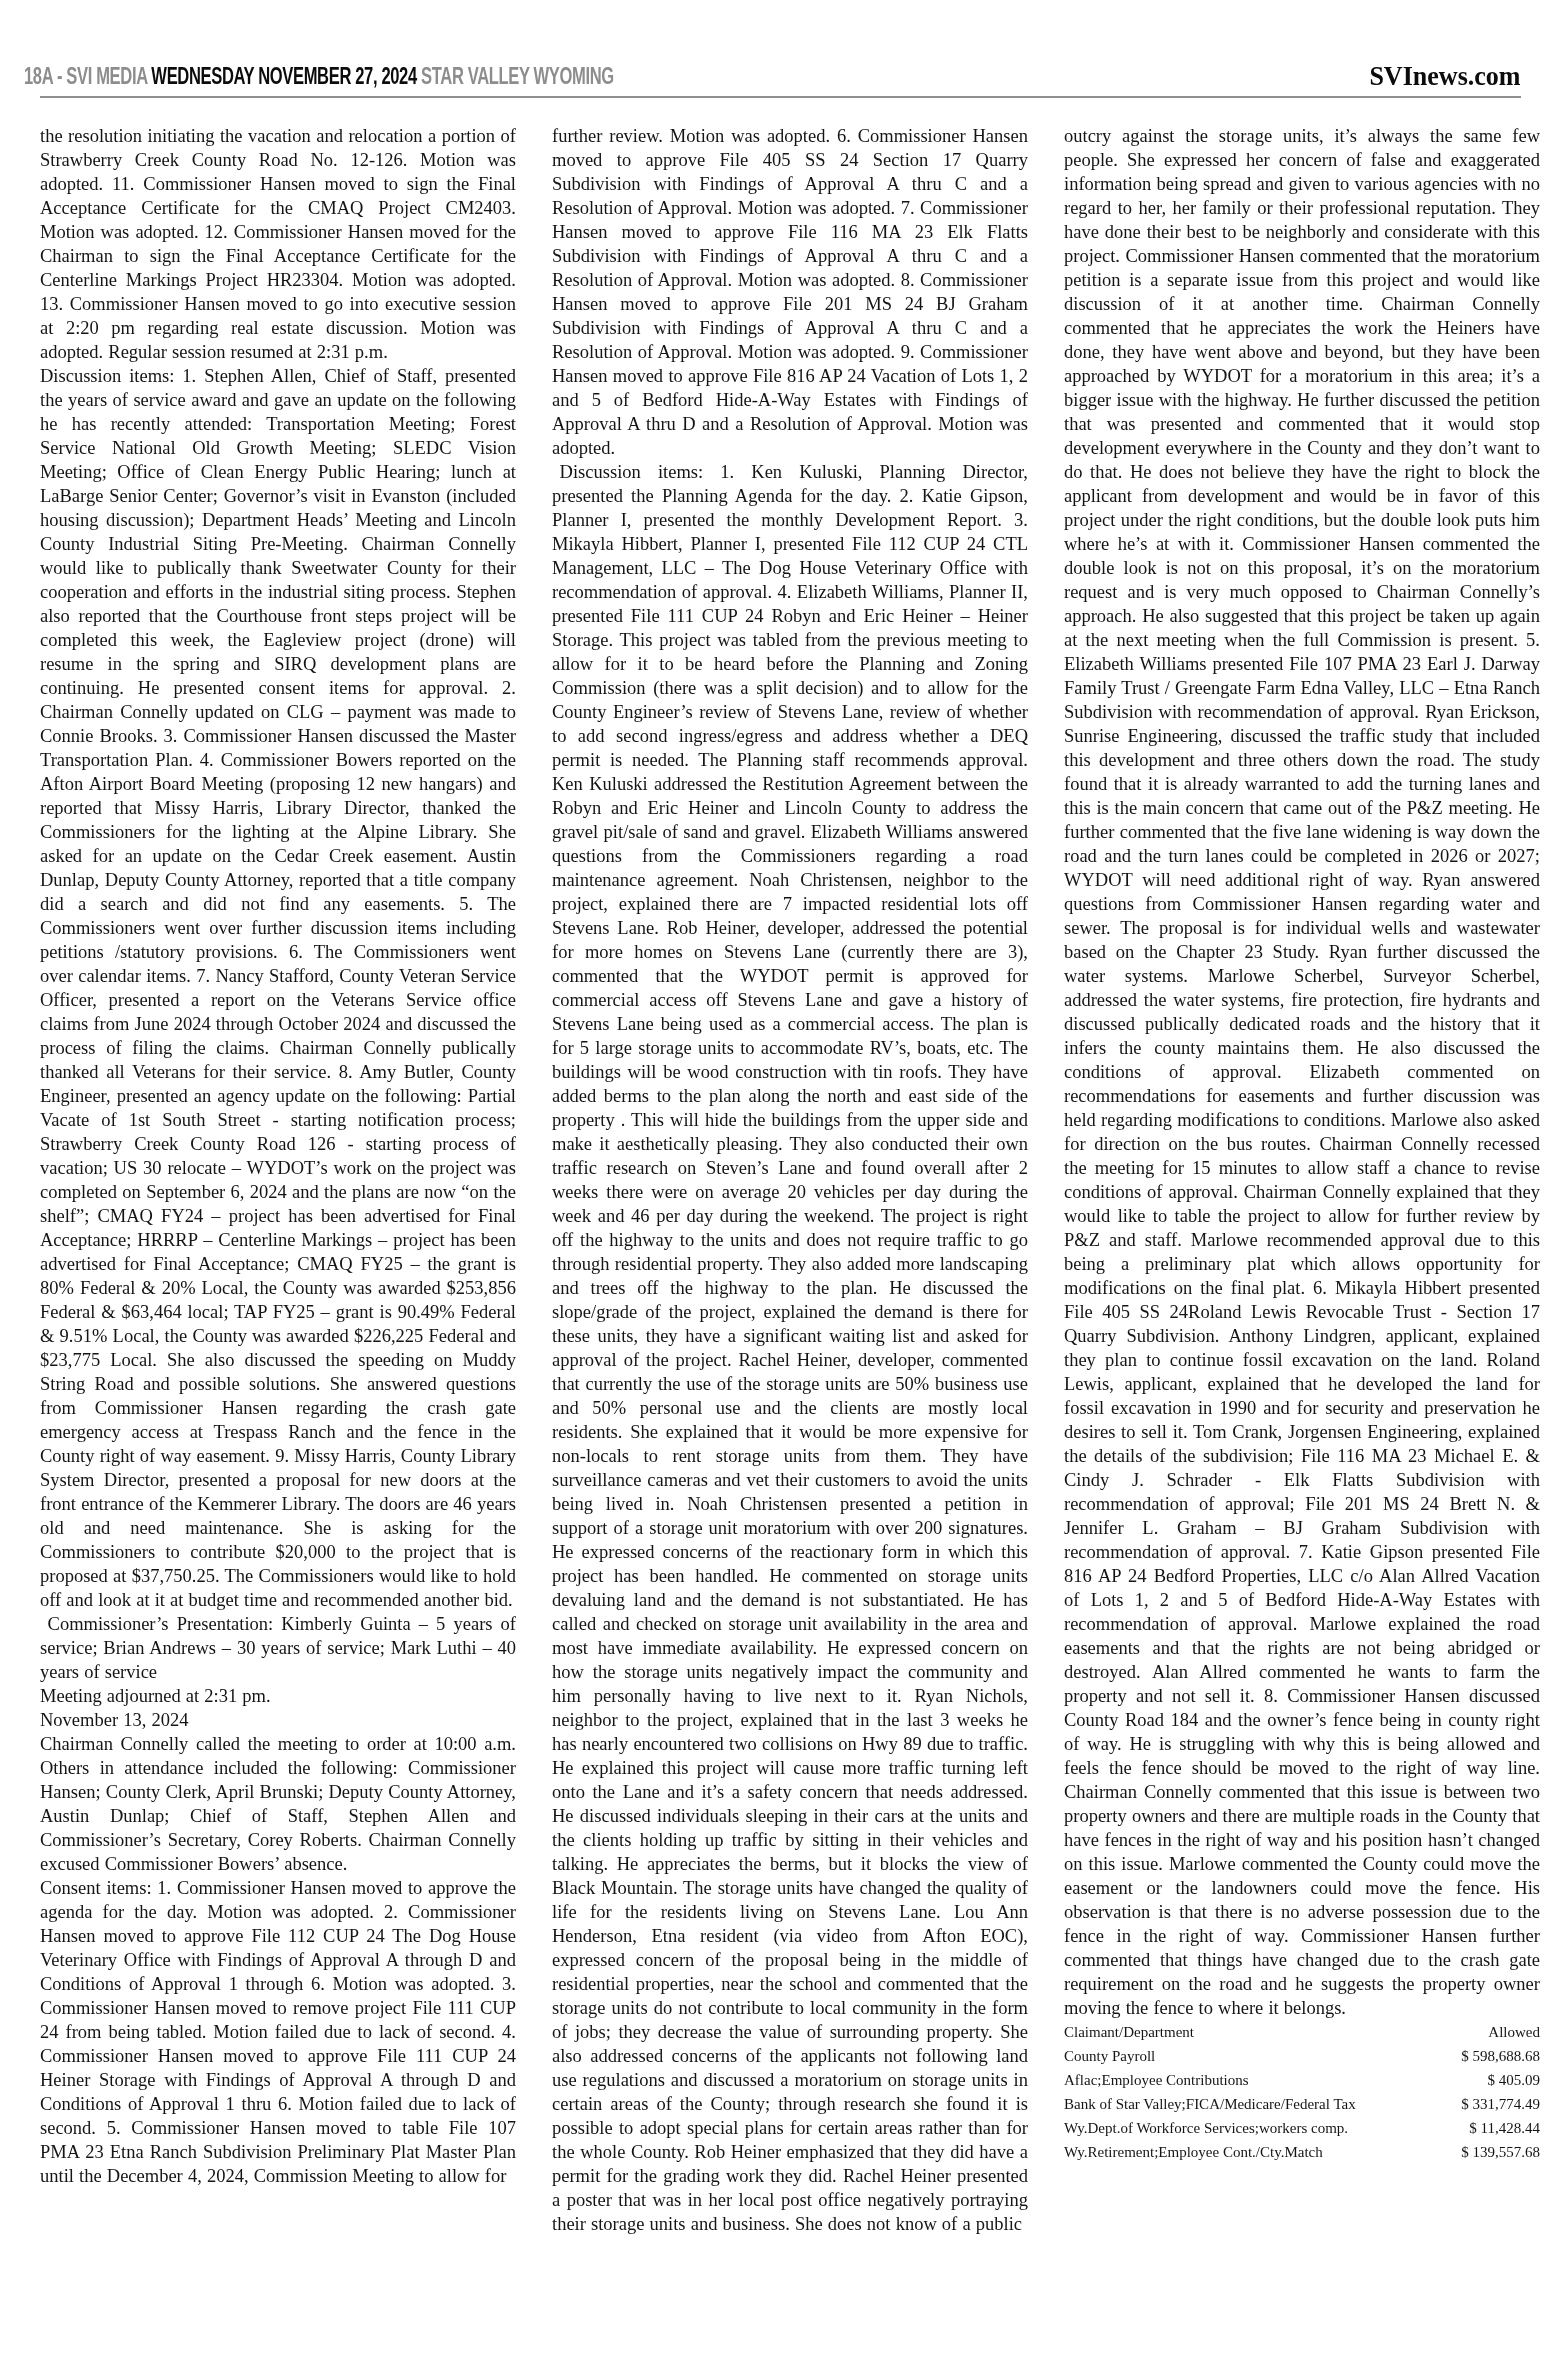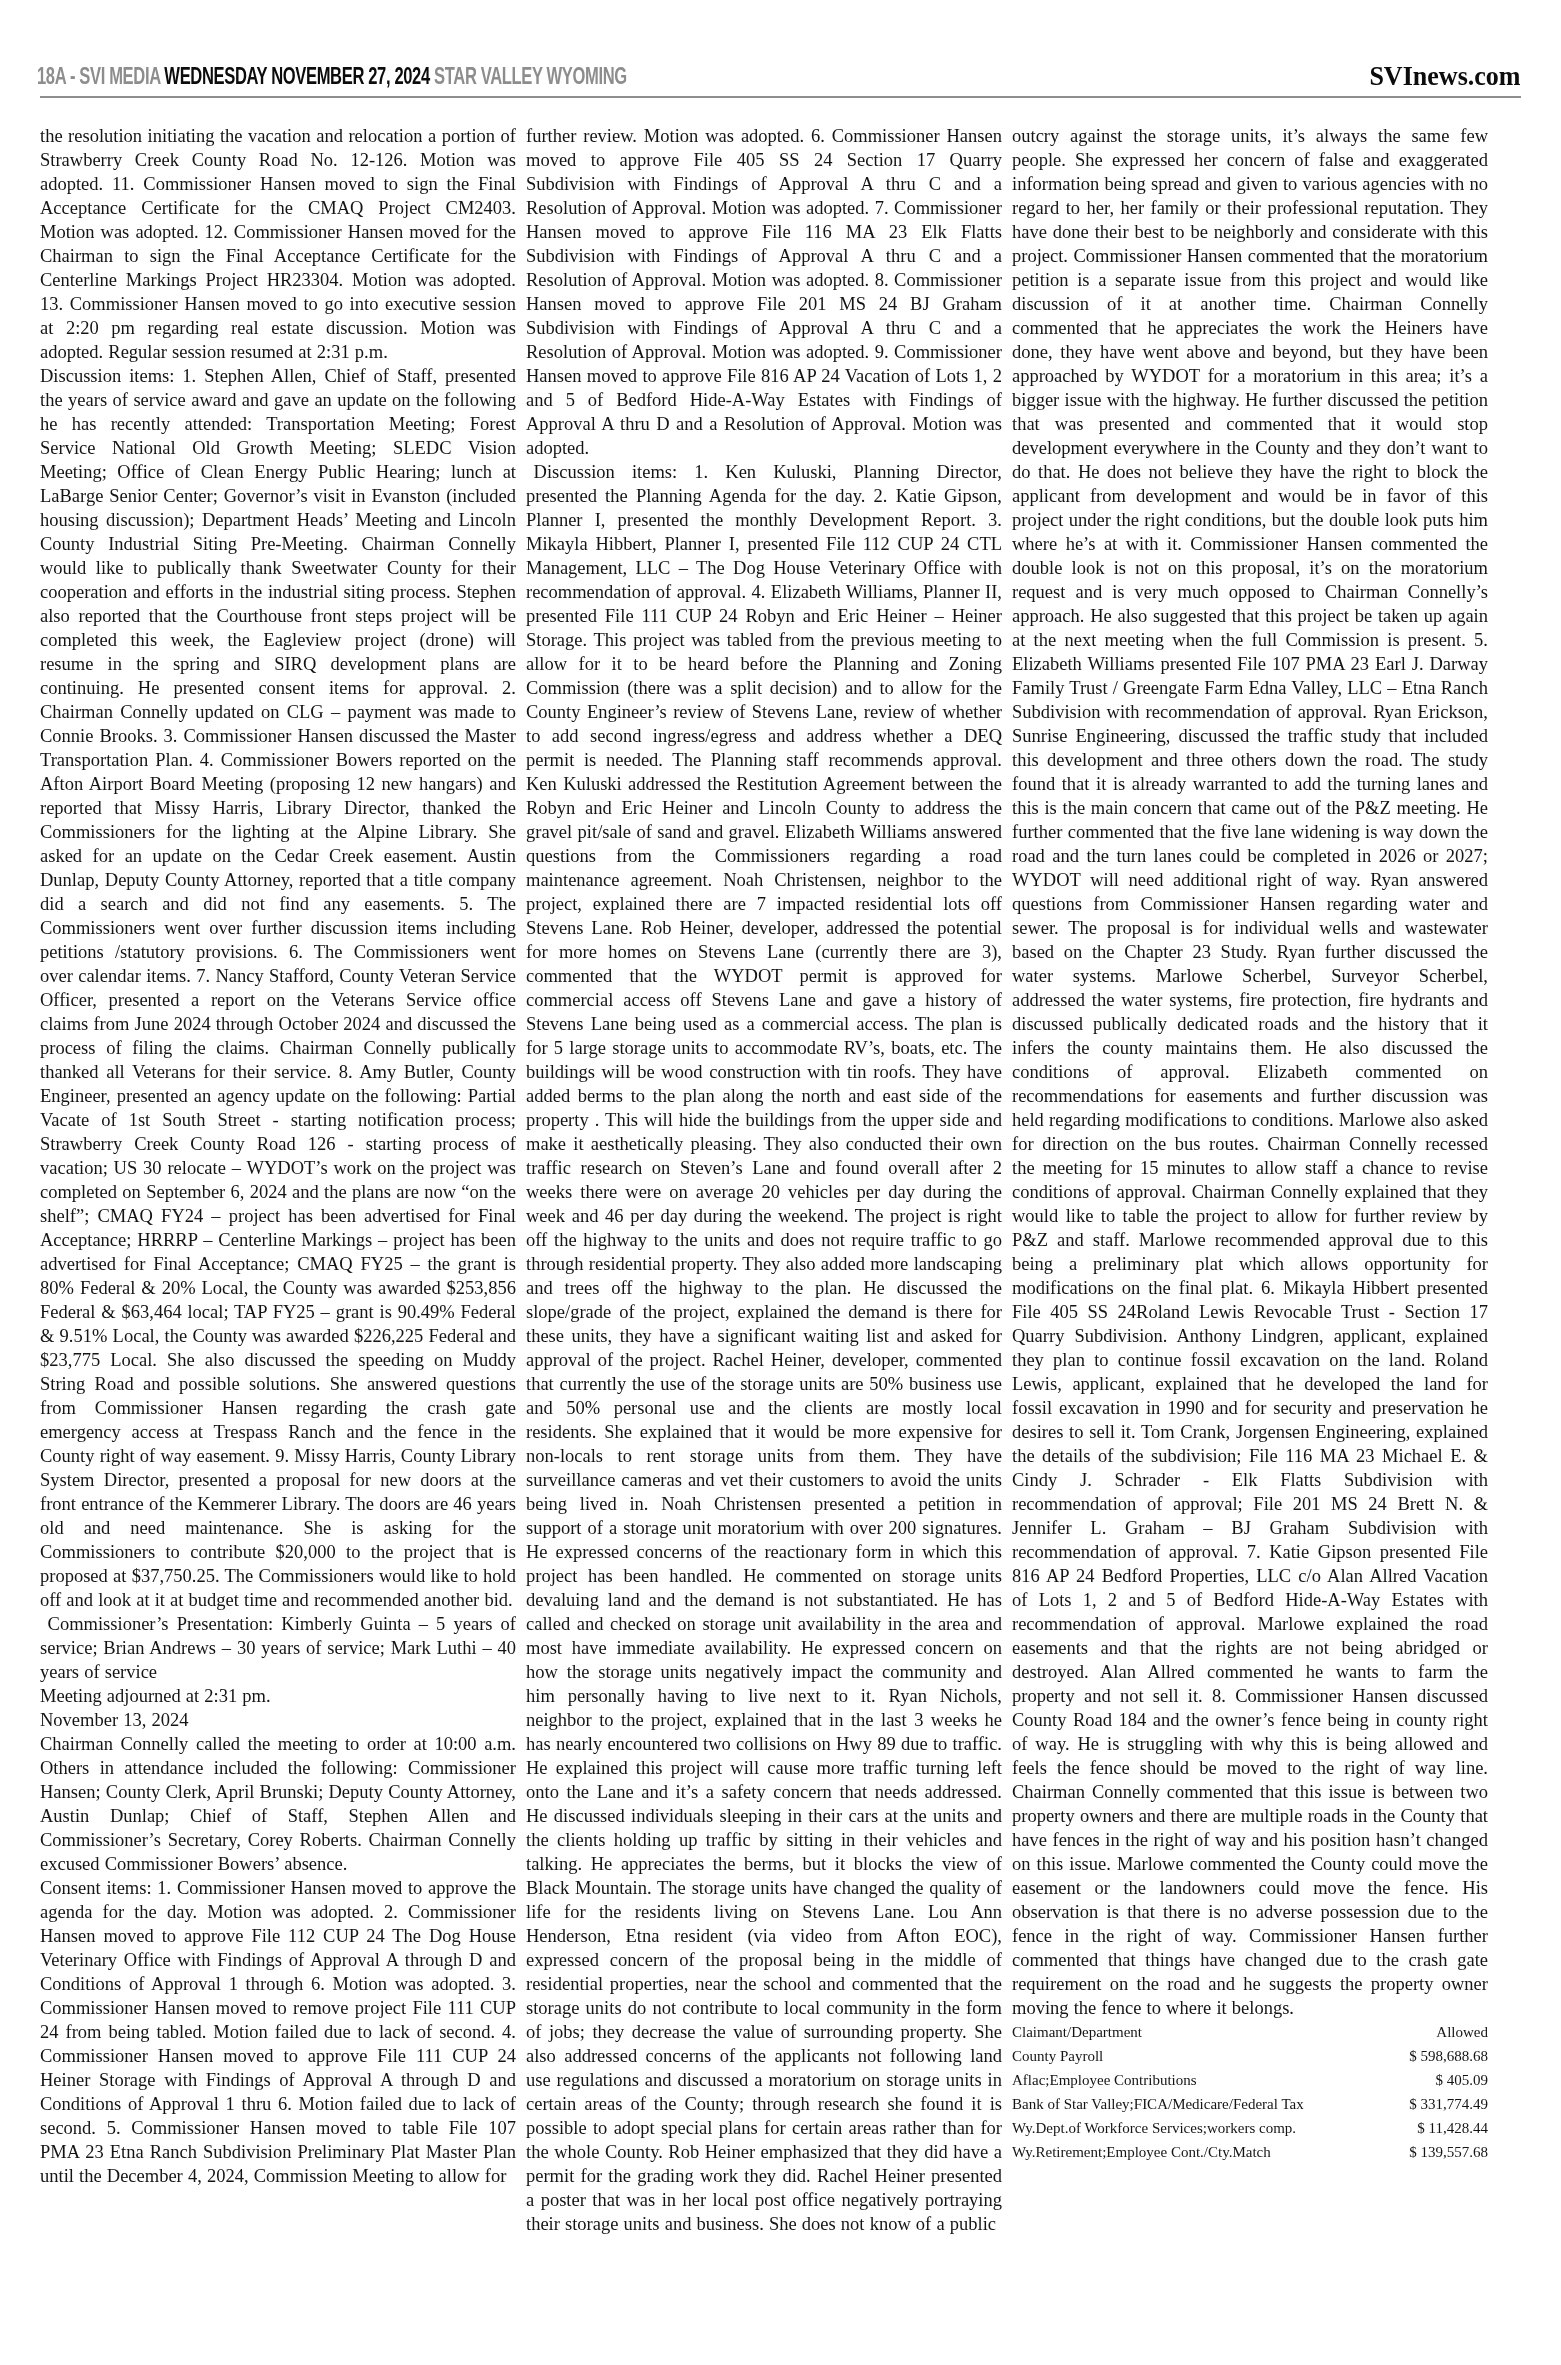--- a/index.html
+++ b/index.html
@@ -12,21 +12,21 @@
     width: 1561px;
     height: 2413px;
     background: #ffffff;
     overflow: hidden;
     font-family: "Liberation Serif", serif;
     color: #141414;
   }
   .masthead {
     position: absolute;
     top: 0;
-    left: 37px;
+    left: 24px;
     right: 40px;
     height: 95px;
     display: flex;
     align-items: flex-end;
     justify-content: space-between;
   }
   .masthead-left {
     font-family: "Liberation Sans", sans-serif;
     font-weight: bold;
     font-size: 23px;
@@ -57,21 +57,21 @@
     right: 40px;
     height: 2.4px;
     background: #8f8f8f;
   }
   .columns {
     position: absolute;
     top: 124px;
     left: 40px;
     right: 40px;
     display: flex;
-    gap: 10px;
+    gap: 36px;
   }
   .col {
     width: 476px;
     flex: 0 0 476px;
   }
   .col p {
     margin: 0;
     font-size: 18.5px;
     line-height: 24px;
     text-align: justify;

